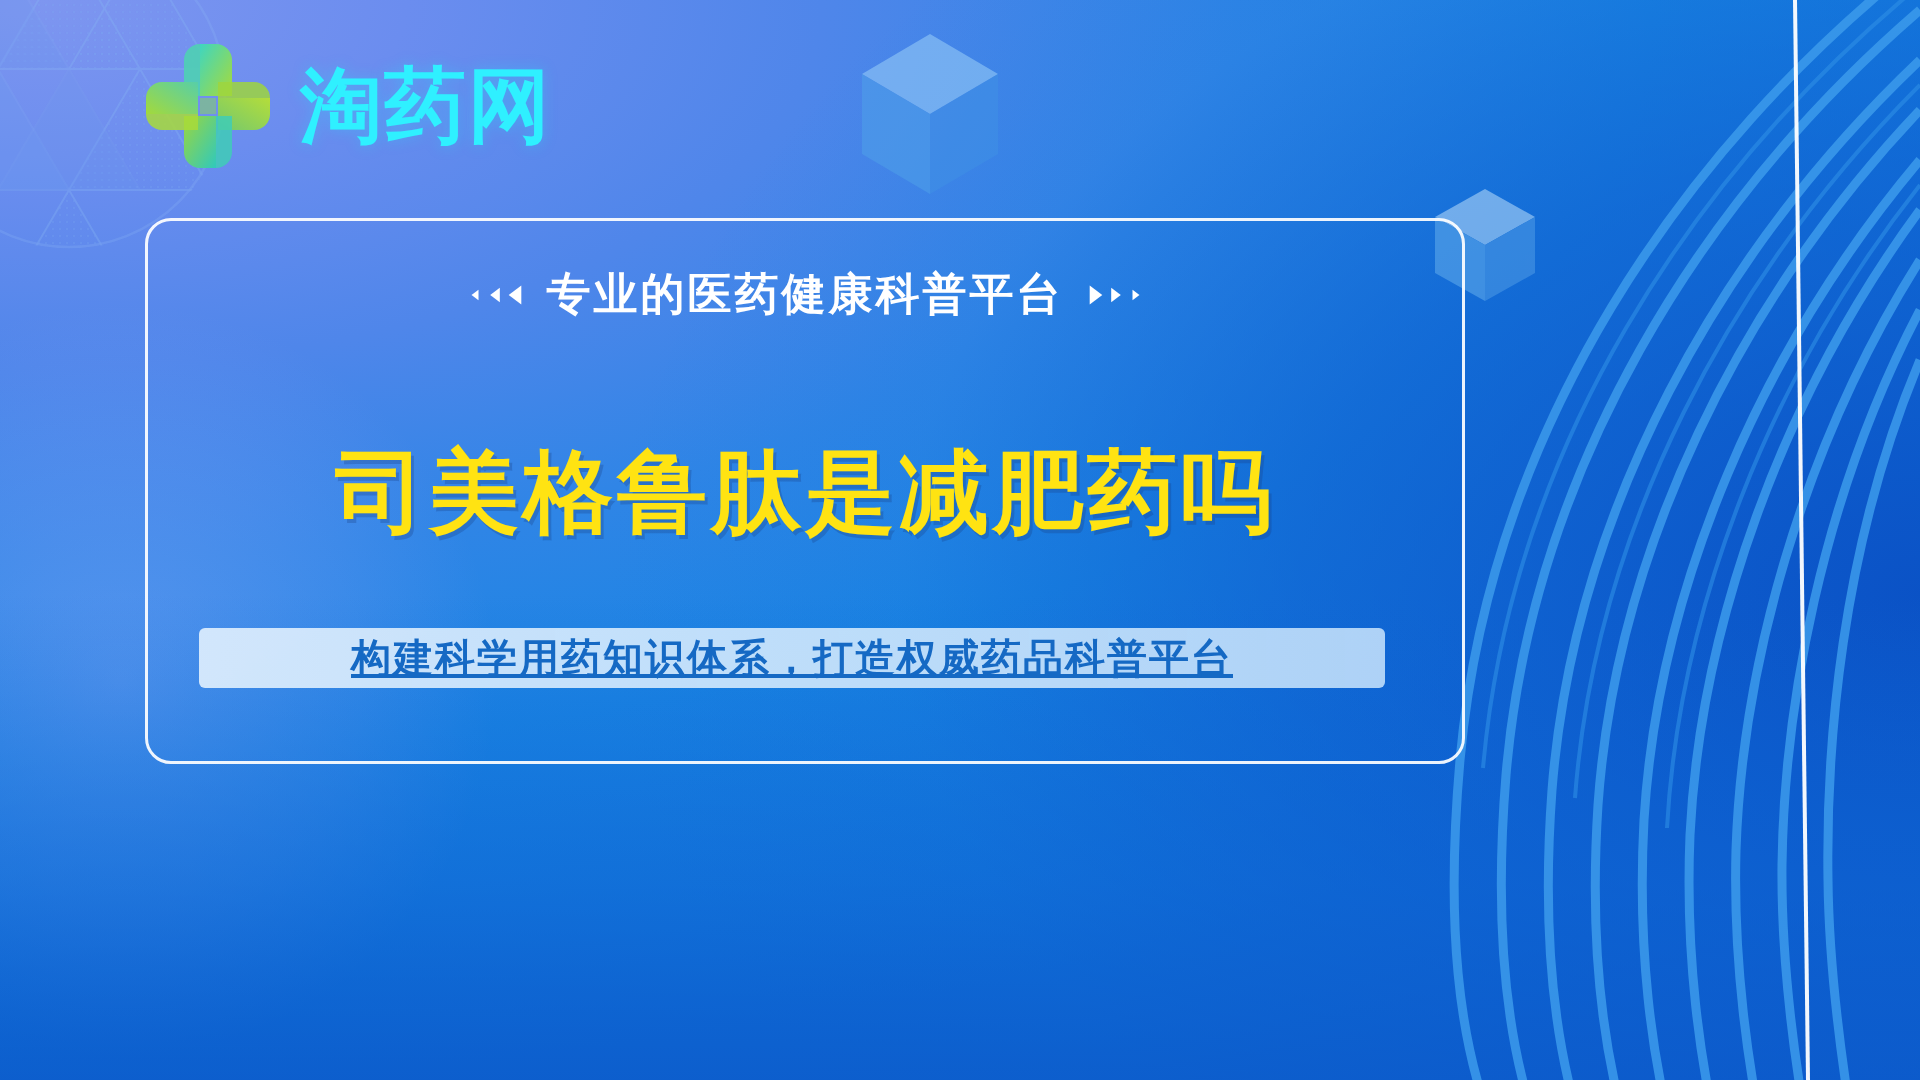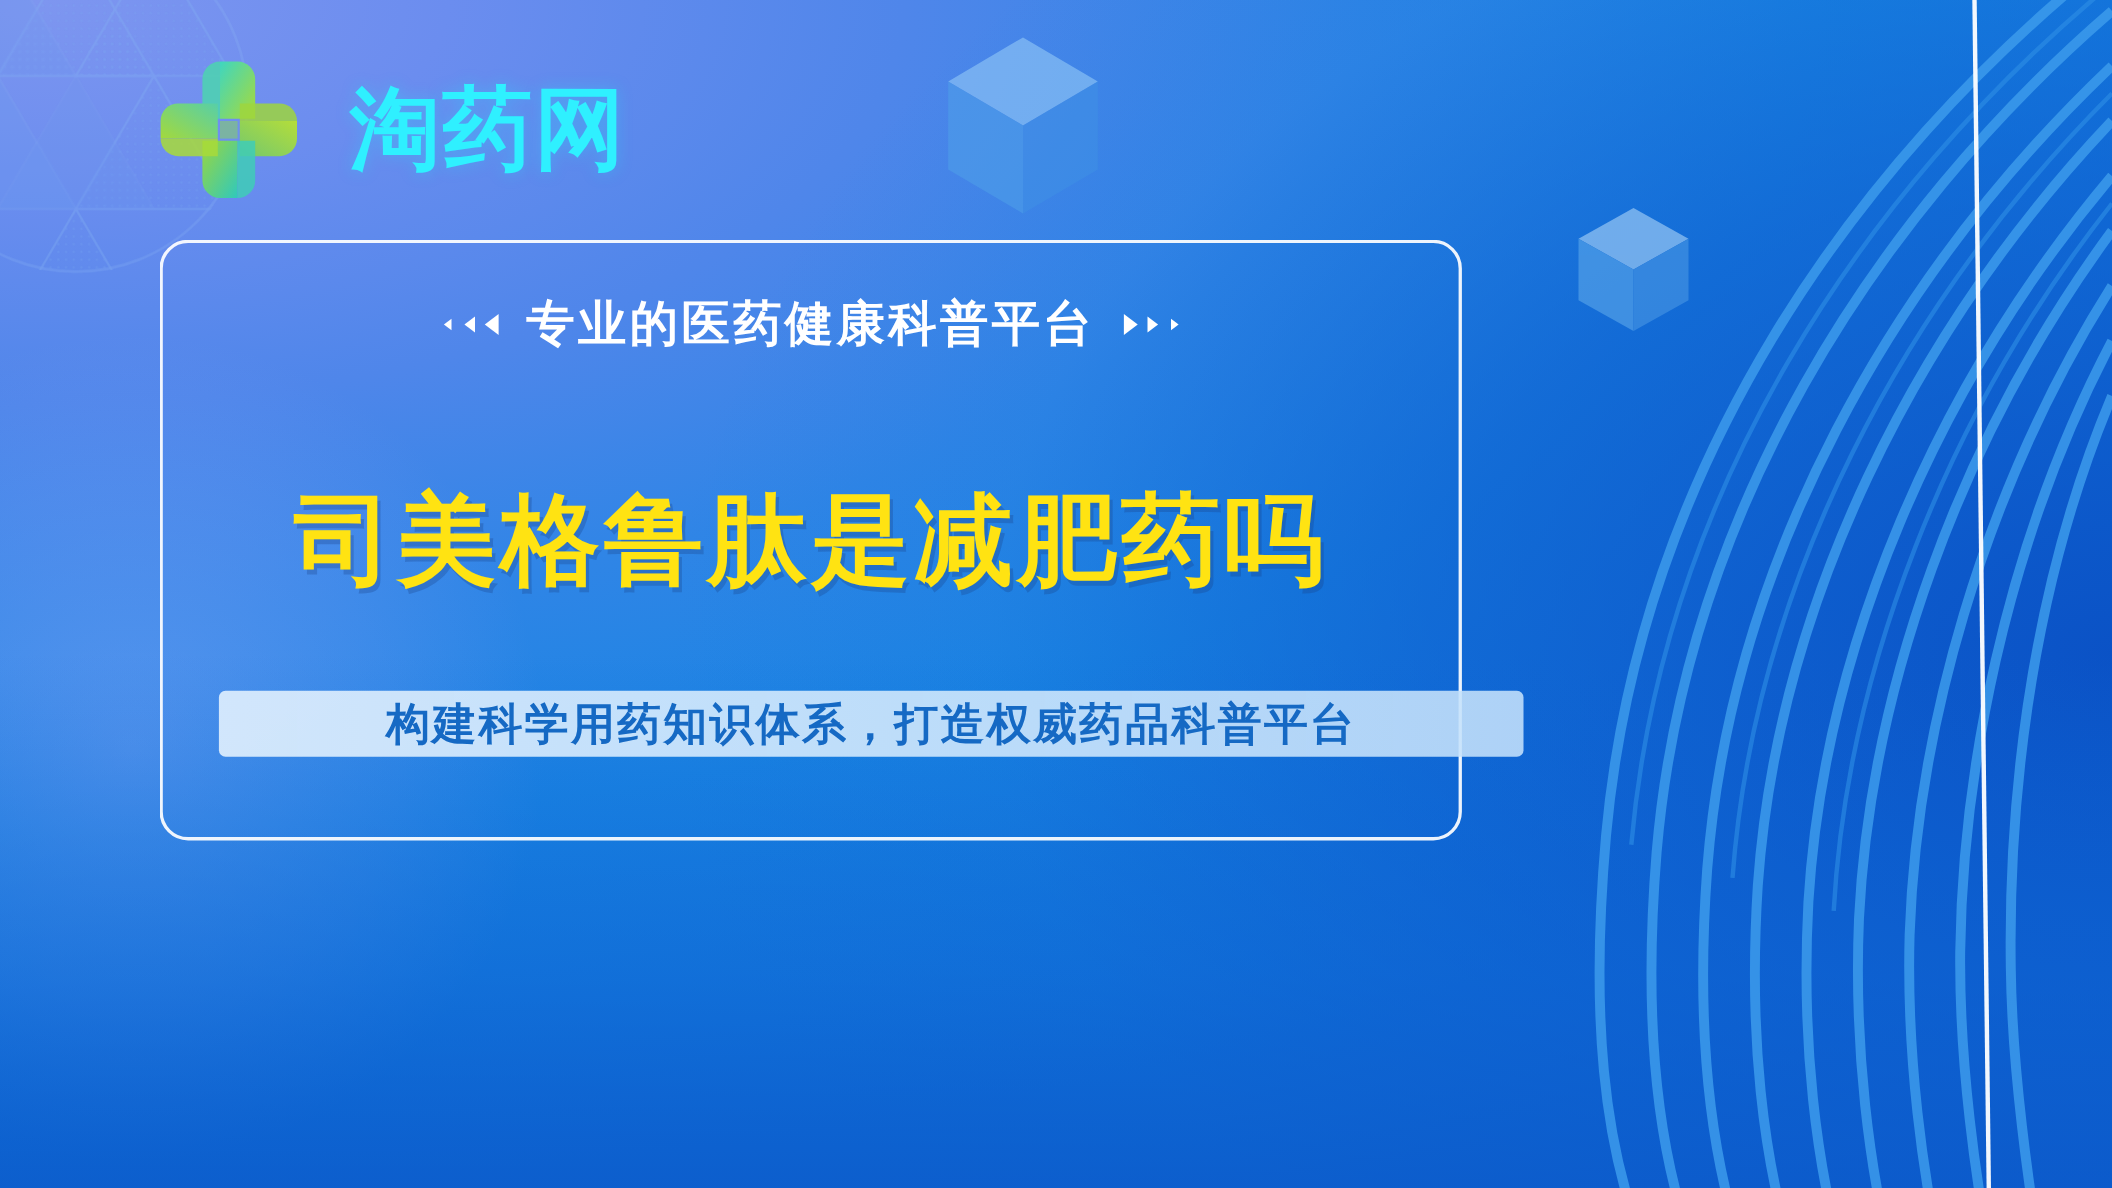--- a/index.html
+++ b/index.html
@@ -33,32 +33,32 @@
   
   .corner-pattern{position:absolute;left:-96px;top:-74px;width:330px;height:330px;opacity:.40;}
 
   
   .wave-wrap{position:absolute;right:0;top:0;width:760px;height:1080px;overflow:hidden;}
 
   
   .cube{position:absolute;}
 
   
-  .logo-row{position:absolute;left:142px;top:52px;display:flex;align-items:center;gap:44px;}
+  .logo-row{position:absolute;left:142px;top:40px;display:flex;align-items:center;gap:26px;}
   .logo-mark{position:relative;width:132px;height:132px;}
   .brand{
     font-size:82px;font-weight:700;letter-spacing:2px;
     color:#2ff0ff;line-height:1;
     font-family:"DejaVu Sans","Liberation Sans",sans-serif;
     text-shadow:0 0 14px rgba(35,220,255,.35);
   }
 
   
   .card{
-    position:absolute;left:145px;top:218px;width:1184px;height:546px;
+    position:absolute;left:145px;top:218px;width:1320px;height:546px;
     border:3px solid rgba(255,255,255,.92);
     border-radius:26px;
     box-sizing:border-box;
   }
 
   .subtitle-row{
     position:absolute;left:0;right:0;top:44px;
     display:flex;align-items:center;justify-content:center;gap:0px;
   }
   .subtitle{
@@ -89,20 +89,21 @@
   .ribbon{
     position:absolute;left:51px;top:407px;width:1186px;height:60px;
     background:linear-gradient(to right, rgba(222,238,253,.92) 0%, rgba(205,230,252,.90) 60%, rgba(196,225,251,.88) 100%);
     border-radius:6px;
     display:flex;align-items:center;justify-content:center;
   }
   .ribbon-text{
     color:#1569c4;font-size:40px;font-weight:700;letter-spacing:2px;
     font-family:"DejaVu Sans","Liberation Sans",sans-serif;
     white-space:nowrap;
+    text-decoration:underline;
   }
 </style>
 </head>
 <body>
 
 <div class="stage">
 
   <div class="bg-base"></div>
   <div class="bg-leftglow"></div>
   <div class="bg-sweep"></div>

